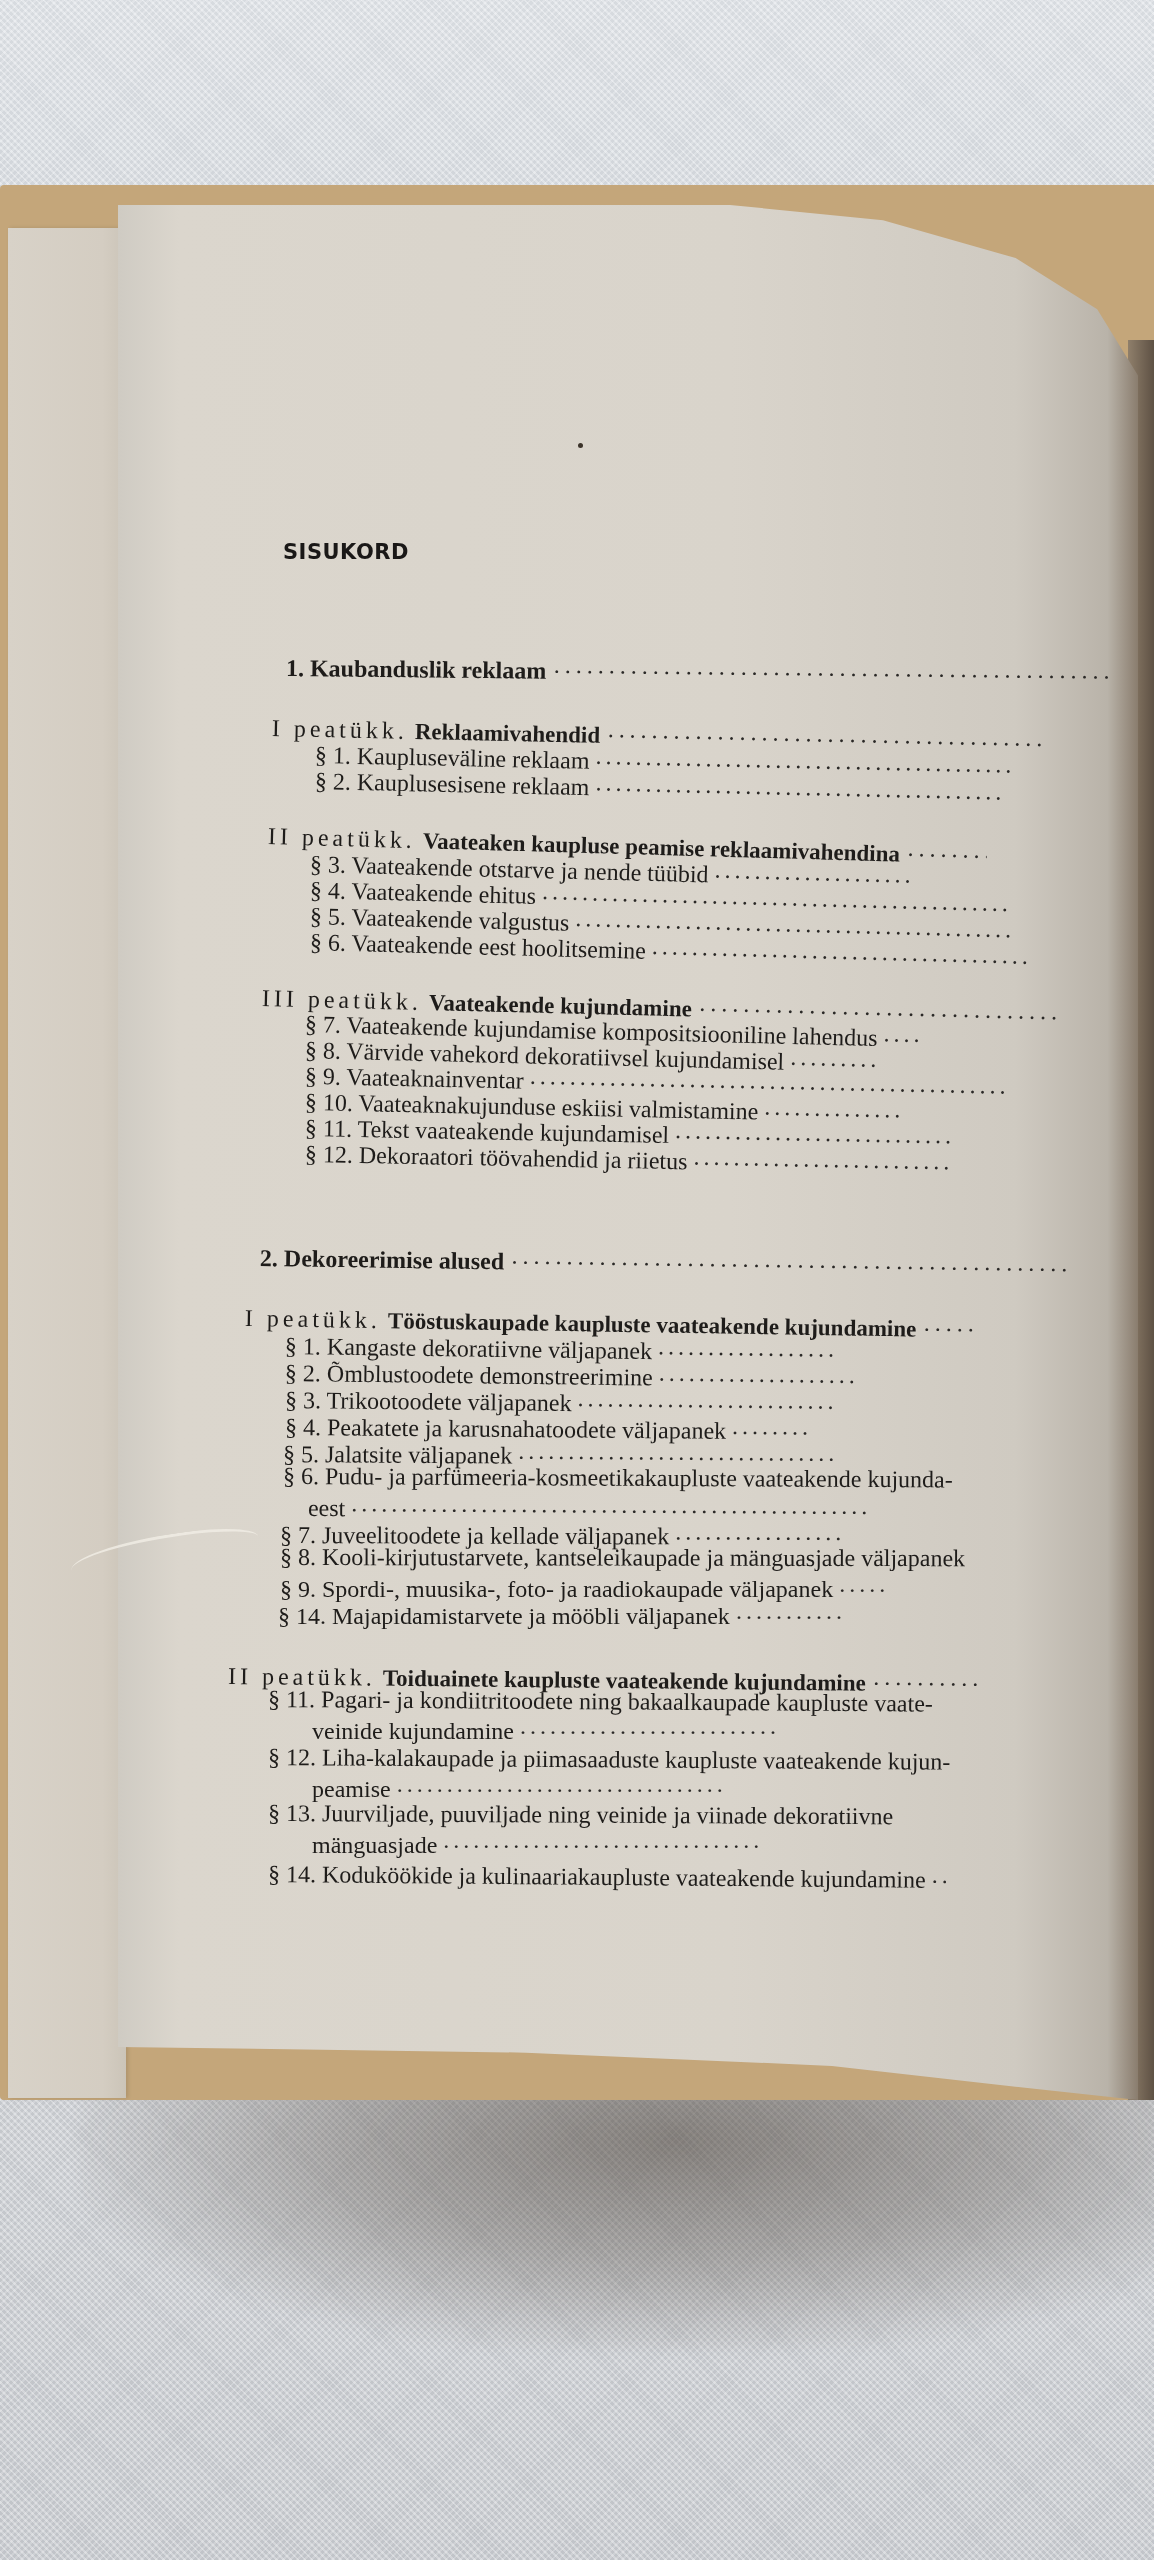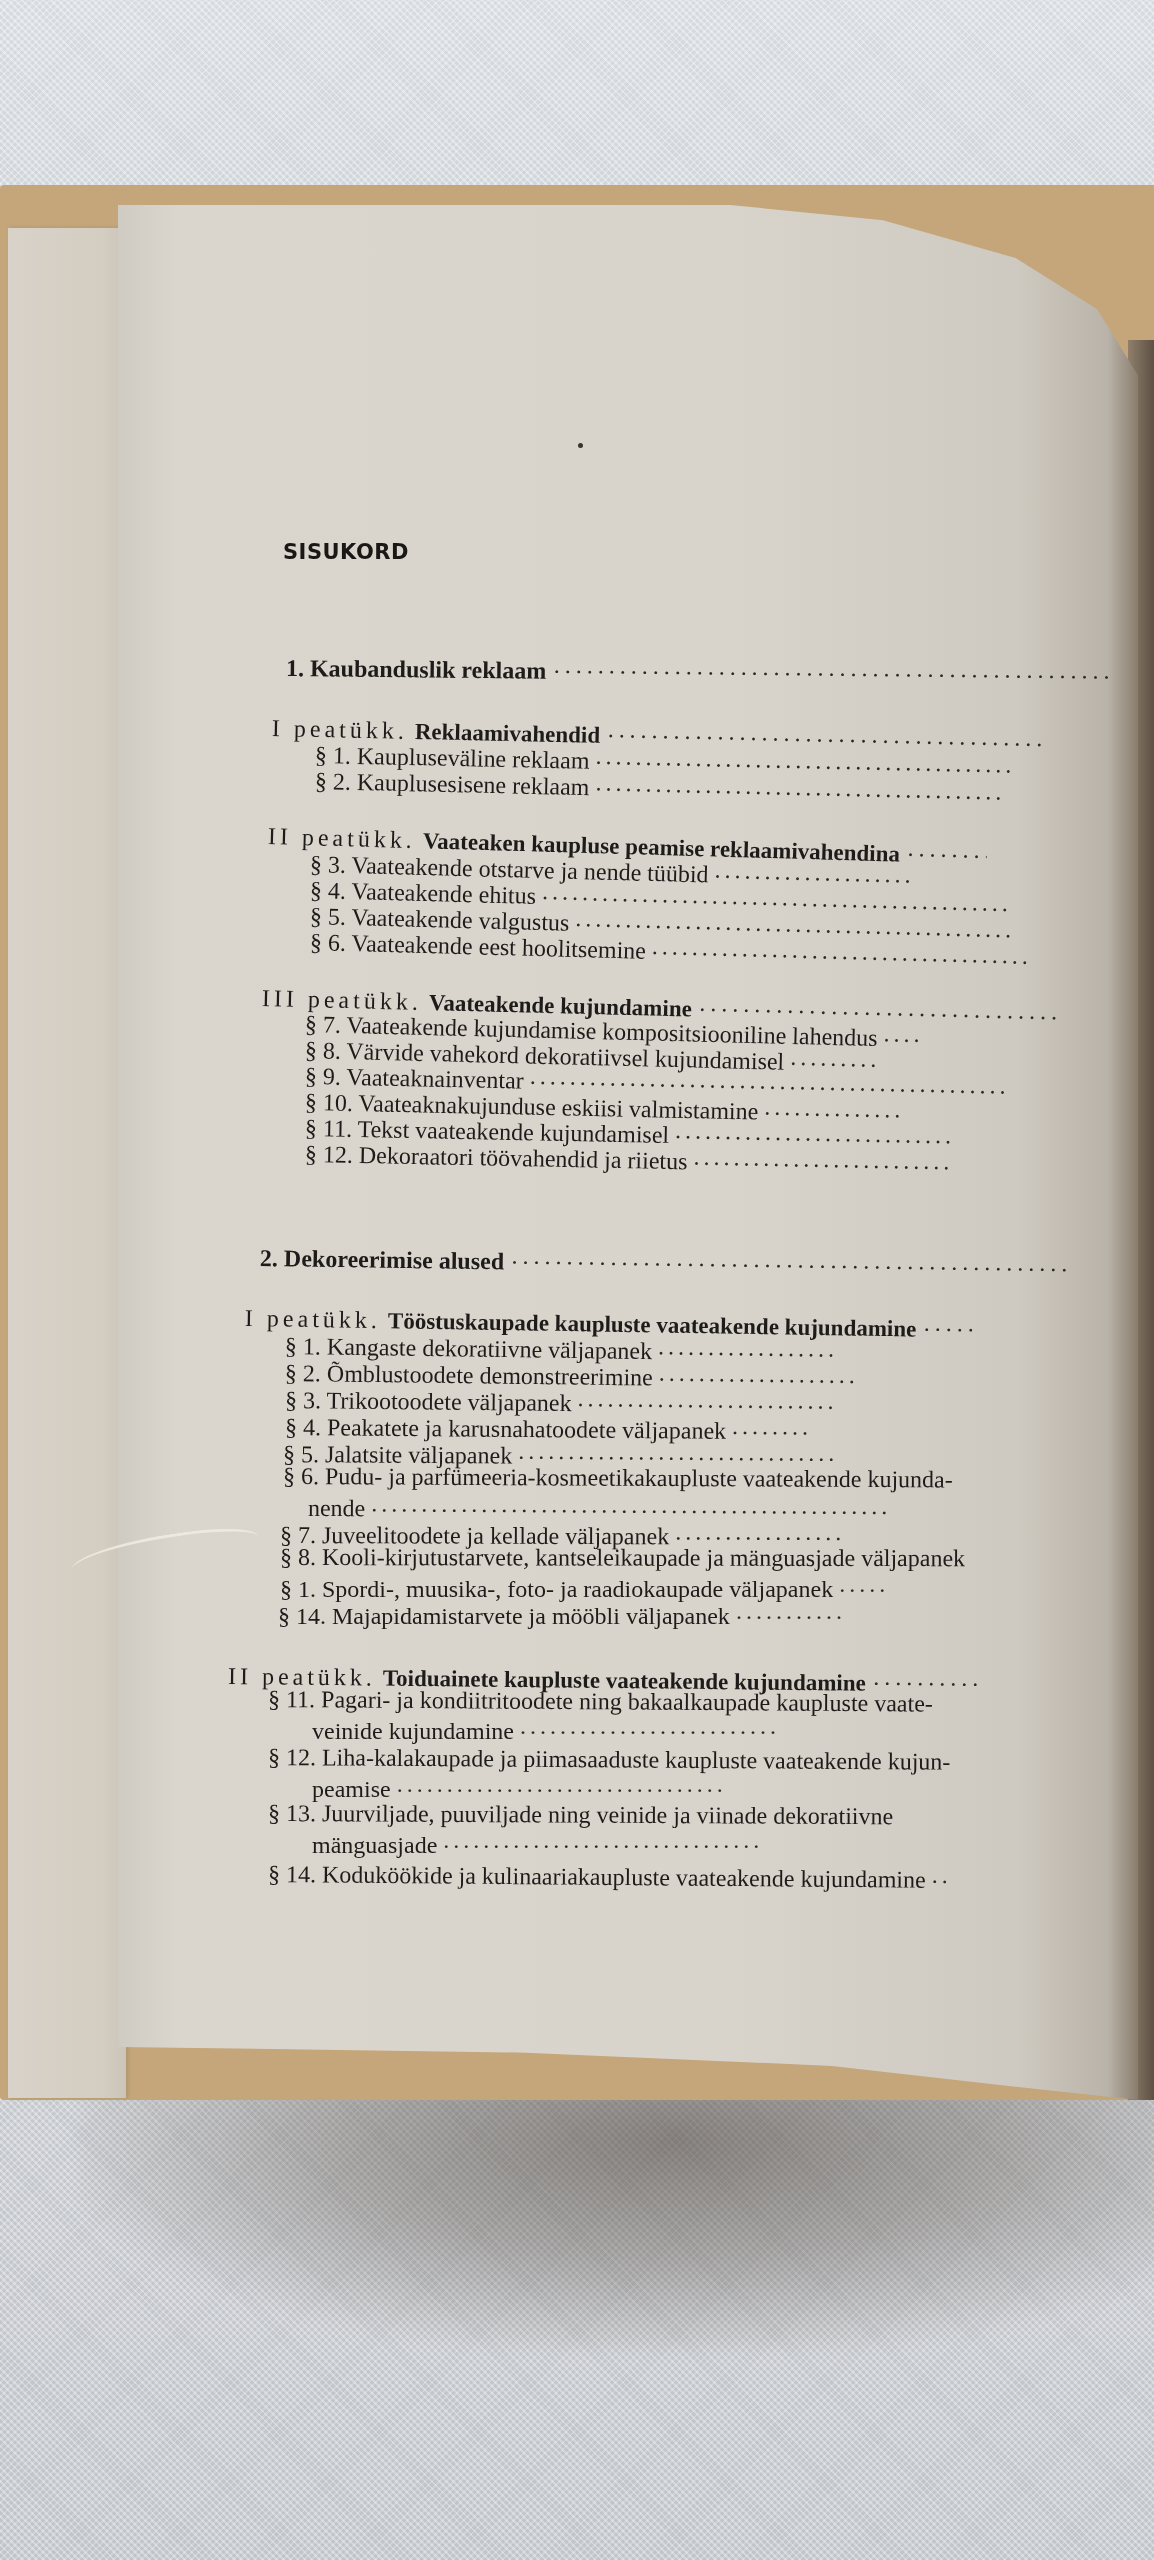--- a/index.html
+++ b/index.html
@@ -183,32 +183,32 @@
     <span class="dots" style="width:80px;">....................................................</span>
   </div>
   <div class="line para" style="left:283px;top:1436px;transform:rotate(0.4deg);">
     <span>§ 5. Jalatsite väljapanek</span>
     <span class="dots" style="width:320px;">....................................................</span>
   </div>
   <div class="line para" style="left:283px;top:1463px;transform:rotate(0.3deg);">
     <span>§ 6. Pudu- ja parfümeeria-kosmeetikakaupluste vaateakende kujunda-</span>
   </div>
   <div class="line para" style="left:308px;top:1490px;transform:rotate(0.3deg);">
-    <span style="padding-left:0px;">nende</span>
+    <span style="padding-left:0px;">eest</span>
     <span class="dots" style="width:540px;">....................................................</span>
   </div>
   <div class="line para" style="left:280px;top:1517px;transform:rotate(0.2deg);">
     <span>§ 7. Juveelitoodete ja kellade väljapanek</span>
     <span class="dots" style="width:170px;">....................................................</span>
   </div>
   <div class="line para" style="left:280px;top:1544px;transform:rotate(0.1deg);">
     <span>§ 8. Kooli-kirjutustarvete, kantseleikaupade ja mänguasjade väljapanek</span>
   </div>
   <div class="line para" style="left:280px;top:1571px;">
-    <span>§ 1. Spordi-, muusika-, foto- ja raadiokaupade väljapanek</span>
+    <span>§ 9. Spordi-, muusika-, foto- ja raadiokaupade väljapanek</span>
     <span class="dots" style="width:50px;">....................................................</span>
   </div>
   <div class="line para" style="left:278px;top:1598px;">
     <span>§ 14. Majapidamistarvete ja mööbli väljapanek</span>
     <span class="dots" style="width:105px;">....................................................</span>
   </div>
 
   <div class="line" style="left:228px;top:1658px;transform:rotate(0.6deg);">
     <span class="para spaced">II peatükk.</span>
     <span class="bold">Toiduainete kaupluste vaateakende kujundamine</span>

